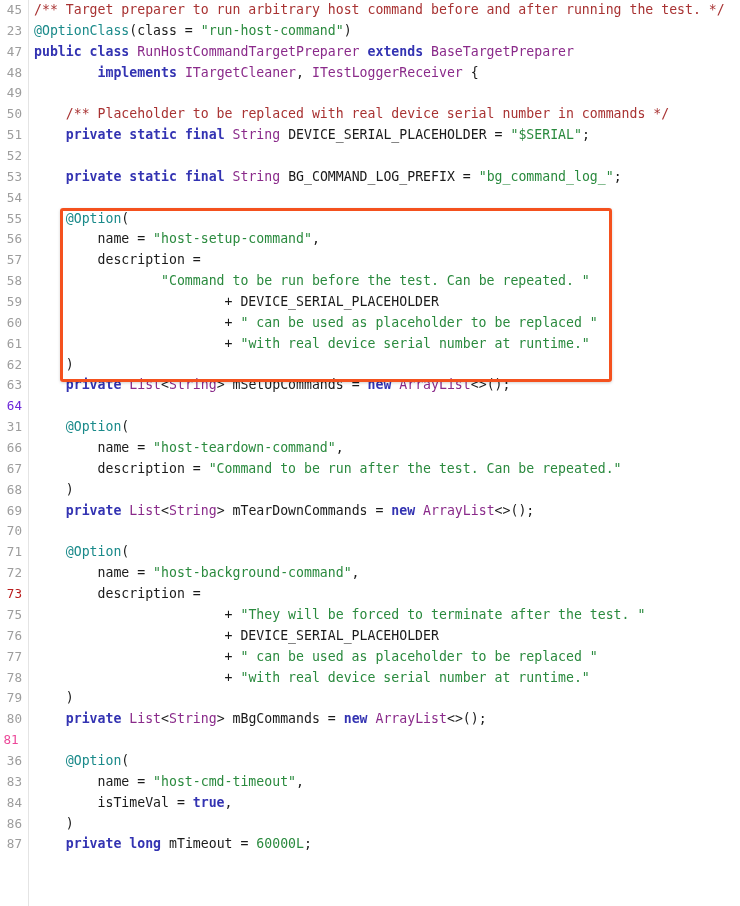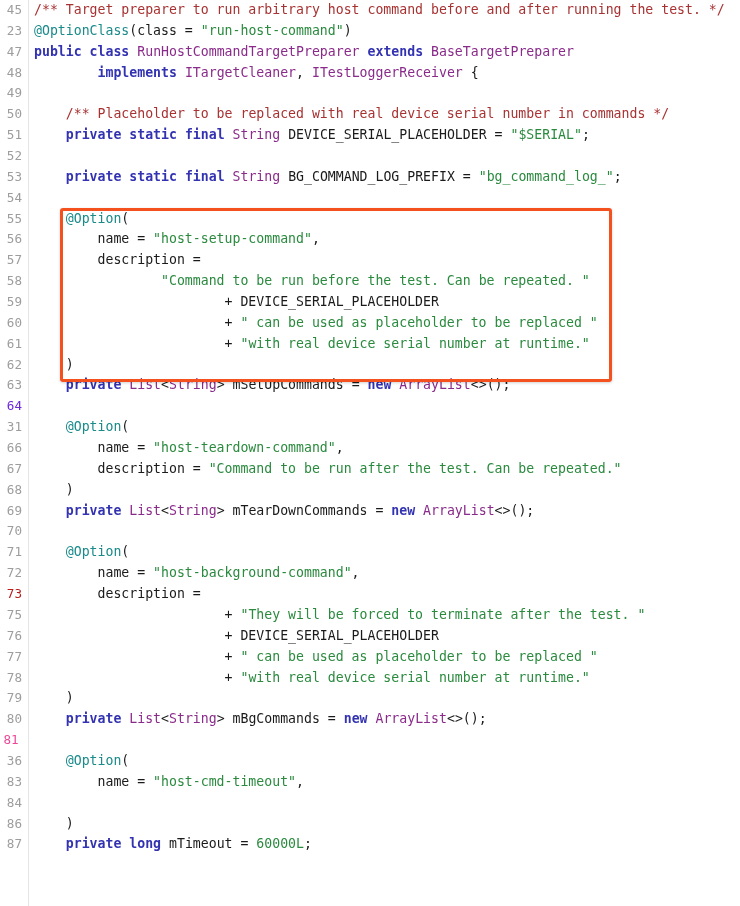--- a/index.html
+++ b/index.html
@@ -128,18 +128,18 @@
       <div class="code-line"><span class="ln" style="color: #b91c1c;">73</span><span class="lc"><span class="t-pln" style="color: rgb(26, 26, 26);">        description =</span></span></div>
       <div class="code-line"><span class="ln" style="color: rgb(157, 157, 157);">75</span><span class="lc"><span class="t-pln" style="color: rgb(26, 26, 26);">                        + </span><span class="t-str" style="color: rgb(42, 138, 62);">"They will be forced to terminate after the test. "</span></span></div>
       <div class="code-line"><span class="ln" style="color: rgb(157, 157, 157);">76</span><span class="lc"><span class="t-pln" style="color: rgb(26, 26, 26);">                        + DEVICE_SERIAL_PLACEHOLDER</span></span></div>
       <div class="code-line"><span class="ln" style="color: rgb(157, 157, 157);">77</span><span class="lc"><span class="t-pln" style="color: rgb(26, 26, 26);">                        + </span><span class="t-str" style="color: rgb(42, 138, 62);">" can be used as placeholder to be replaced "</span></span></div>
       <div class="code-line"><span class="ln" style="color: rgb(157, 157, 157);">78</span><span class="lc"><span class="t-pln" style="color: rgb(26, 26, 26);">                        + </span><span class="t-str" style="color: rgb(42, 138, 62);">"with real device serial number at runtime."</span></span></div>
       <div class="code-line"><span class="ln" style="color: rgb(157, 157, 157);">79</span><span class="lc"><span class="t-pln" style="color: rgb(26, 26, 26);">    )</span></span></div>
       <div class="code-line"><span class="ln" style="color: rgb(157, 157, 157);">80</span><span class="lc"><span class="t-pln" style="color: rgb(26, 26, 26);">    </span><span class="t-kw" style="color: rgb(51, 51, 178);">private</span><span class="t-pln" style="color: rgb(26, 26, 26);"> </span><span class="t-typ" style="color: rgb(138, 42, 138);">List</span><span class="t-pln" style="color: rgb(26, 26, 26);">&lt;</span><span class="t-typ" style="color: rgb(138, 42, 138);">String</span><span class="t-pln" style="color: rgb(26, 26, 26);">&gt; mBgCommands = </span><span class="t-kw" style="color: rgb(51, 51, 178);">new</span><span class="t-pln" style="color: rgb(26, 26, 26);"> </span><span class="t-typ" style="color: rgb(138, 42, 138);">ArrayList</span><span class="t-pln" style="color: rgb(26, 26, 26);">&lt;&gt;();</span></span></div>
       <div class="code-line"><span class="ln" style="color: #ec4899; text-align: center;">81</span><span class="lc"></span></div>
       <div class="code-line"><span class="ln" style="color: rgb(157, 157, 157);">36</span><span class="lc"><span class="t-pln" style="color: rgb(26, 26, 26);">    </span><span class="t-ann" style="color: rgb(26, 138, 138);">@Option</span><span class="t-pln" style="color: rgb(26, 26, 26);">(</span></span></div>
       <div class="code-line"><span class="ln" style="color: rgb(157, 157, 157);">83</span><span class="lc"><span class="t-pln" style="color: rgb(26, 26, 26);">        name = </span><span class="t-str" style="color: rgb(42, 138, 62);">"host-cmd-timeout"</span><span class="t-pln" style="color: rgb(26, 26, 26);">,</span></span></div>
-      <div class="code-line"><span class="ln" style="color: rgb(157, 157, 157);">84</span></div>
+      <div class="code-line"><span class="ln" style="color: rgb(157, 157, 157);">84</span><span class="lc"><span class="t-pln" style="color: rgb(26, 26, 26);">        isTimeVal = </span><span class="t-kw" style="color: rgb(51, 51, 178);">true</span><span class="t-pln" style="color: rgb(26, 26, 26);">,</span></span></div>
       <div class="code-line"><span class="ln" style="color: rgb(157, 157, 157);">86</span><span class="lc"><span class="t-pln" style="color: rgb(26, 26, 26);">    )</span></span></div>
       <div class="code-line"><span class="ln" style="color: rgb(157, 157, 157);">87</span><span class="lc"><span class="t-pln" style="color: rgb(26, 26, 26);">    </span><span class="t-kw" style="color: rgb(51, 51, 178);">private</span><span class="t-pln" style="color: rgb(26, 26, 26);"> </span><span class="t-kw" style="color: rgb(51, 51, 178);">long</span><span class="t-pln" style="color: rgb(26, 26, 26);"> mTimeout = </span><span class="t-num" style="color: rgb(42, 138, 62);">60000L</span><span class="t-pln" style="color: rgb(26, 26, 26);">;</span></span></div>
     </div>
   <div id="highlight-box" style="border-color: rgb(244, 81, 30);"></div>
 </div>
 
 </body></html>

